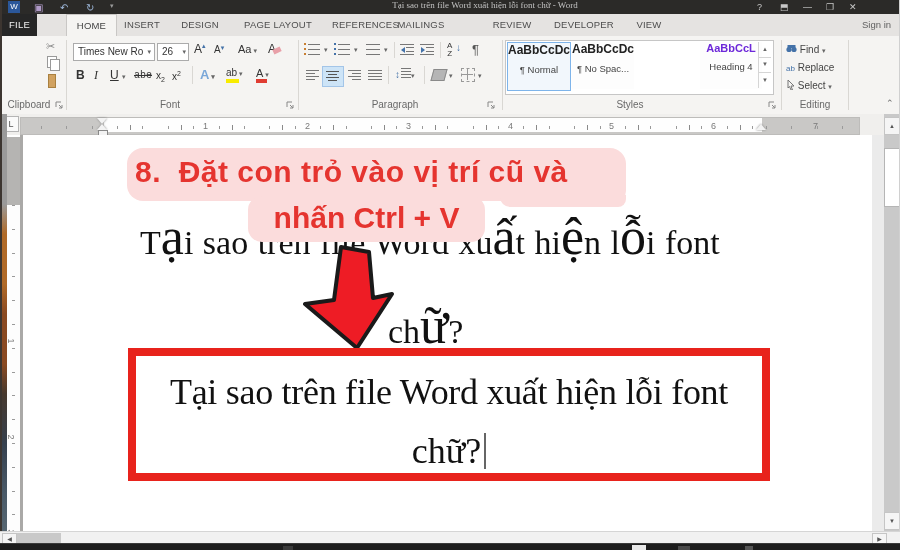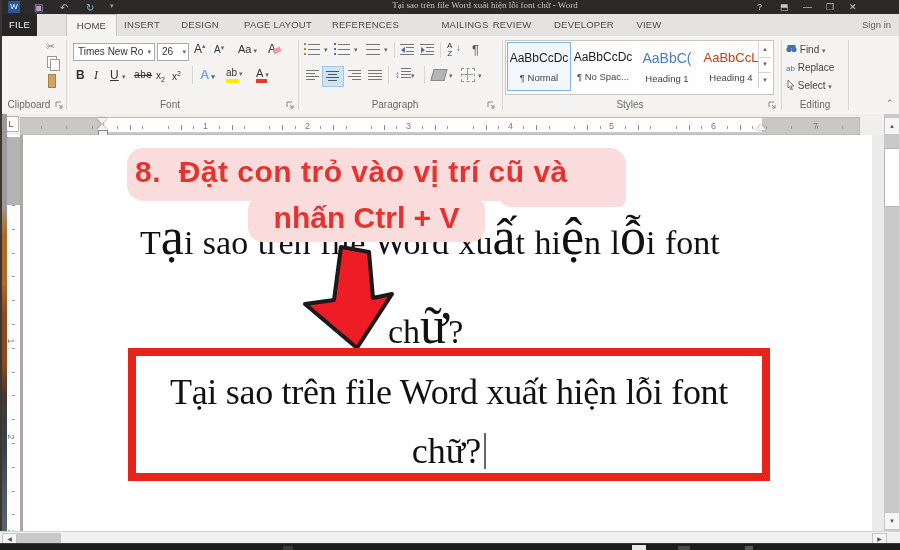--- a/index.html
+++ b/index.html
@@ -9,21 +9,21 @@
   .tab{position:absolute;top:0;height:22px;line-height:22px;font-size:9.5px;color:#4d4d4d;text-align:center;letter-spacing:.2px;}
   .gl{position:absolute;top:63px;font-size:10px;color:#696969;text-align:center;}
   .launcher{position:absolute;top:65px;width:9px;height:9px;}
   .launcher svg{display:block}
   .divider{position:absolute;top:4px;width:1px;height:70px;background:#d9d7d3;}
   .btn-label{font-size:10px;color:#444;}
   .dd{font-size:7px;color:#666;}
   .lines4{width:14px;height:11px;}
   .combo{position:absolute;background:#fff;border:1px solid #ababab;font-size:10px;color:#333;}
   .stylecard{position:absolute;top:41px;width:62px;height:50px;background:#fdfdfd;}
-  .stylecard .sample{display:block;text-align:center;font-size:12px;margin-top:8px;color:#222;white-space:nowrap;overflow:hidden;}
+  .stylecard .sample{display:block;text-align:center;font-size:12px;color:#222;white-space:nowrap;overflow:hidden;font-weight:bold;}
   .stylecard .name{display:block;text-align:center;font-size:9.5px;margin-top:7px;color:#444;white-space:nowrap;overflow:hidden;}
   .ticks-q{position:absolute;top:8px;height:3px;background:repeating-linear-gradient(90deg,#9a9a9a 0 1px,transparent 1px 25.4px);}
   .ticks-h{position:absolute;top:7px;height:5px;background:repeating-linear-gradient(90deg,#8a8a8a 0 1px,transparent 1px 50.8px);}
   .rnum{position:absolute;top:3px;font-size:9px;color:#7a7a7a;}
   .vnum{position:absolute;left:1px;font-size:9px;color:#7a7a7a;transform:rotate(90deg);}
   .serif{font-family:"Liberation Serif",serif;}
   .bigg{font-size:52px;}
   .ed-item{position:absolute;left:786px;font-size:10px;color:#444;}
 </style>
 </head>
@@ -45,21 +45,21 @@
     <div class="tb-icon" style="left:849px;color:#c8c8c8;font-size:9px;">✕</div>
   </div>
 
   <div class="abs" style="left:0;top:14px;width:900px;height:22px;background:#e5e3e1;">
     <div class="tab" style="left:2px;width:35px;background:#262626;color:#f0f0f0;">FILE</div>
     <div class="tab" style="left:66px;width:49px;background:#f5f4f2;border:1px solid #c9c7c5;border-bottom:none;height:21px;color:#444;">HOME</div>
     <div class="tab" style="left:120px;width:44px;">INSERT</div>
     <div class="tab" style="left:178px;width:44px;">DESIGN</div>
     <div class="tab" style="left:240px;width:76px;">PAGE LAYOUT</div>
     <div class="tab" style="left:332px;width:66px;">REFERENCES</div>
-    <div class="tab" style="left:436px;width:58px;">MAILINGS</div>
+    <div class="tab" style="left:392px;width:58px;">MAILINGS</div>
     <div class="tab" style="left:488px;width:48px;text-align:center;">REVIEW</div>
     <div class="tab" style="left:550px;width:68px;">DEVELOPER</div>
     <div class="tab" style="left:630px;width:38px;">VIEW</div>
     <div class="abs" style="left:862px;top:5px;font-size:9.5px;color:#5f5f5f;">Sign in</div>
   </div>
 
   <div class="abs" style="left:0;top:36px;width:900px;height:78px;background:#f5f4f2;border-bottom:1px solid #cfcdc9;">
 
     <div class="abs" style="left:46px;top:4px;font-size:11px;color:#8a8a8a;">✂</div>
     <div class="abs" style="left:47px;top:20px;width:8px;height:10px;border:1px solid #999;background:#fff;">
@@ -148,26 +148,22 @@
 
     <div class="abs" style="left:505px;top:4px;width:267px;height:53px;background:#fff;border:1px solid #c6c6c6;"></div>
     <div class="stylecard" style="left:507px;border:1px solid #7eb4ea;background:#f2f7fc;top:6px;height:47px;">
       <span class="sample">AaBbCcDc</span>
       <span class="name">¶ Normal</span>
     </div>
     <div class="stylecard" style="left:572px;top:6px;height:47px;">
       <span class="sample">AaBbCcDc</span>
       <span class="name">¶ No Spac...</span>
     </div>
-    <div class="stylecard" style="left:636px;top:6px;height:47px;">
-      <span class="sample" style="color:#4a7dbb;font-size:14px;">AaBbC(</span>
-      <span class="name">Heading 1</span>
-    </div>
     <div class="stylecard" style="left:700px;top:6px;height:47px;">
-      <span class="sample" style="color:#c2410c;font-size:13px;">AaBbCcL</span>
+      <span class="sample" style="color:#6d28d9;font-size:11px;">AaBbCcL</span>
       <span class="name">Heading 4</span>
     </div>
     <div class="abs" style="left:758px;top:6px;width:12px;height:15px;border-left:1px solid #d5d5d5;border-bottom:1px solid #d5d5d5;font-size:6px;color:#666;text-align:center;line-height:15px;">▲</div>
     <div class="abs" style="left:758px;top:21px;width:12px;height:15px;border-left:1px solid #d5d5d5;border-bottom:1px solid #d5d5d5;font-size:6px;color:#666;text-align:center;line-height:15px;">▼</div>
     <div class="abs" style="left:758px;top:36px;width:12px;height:16px;border-left:1px solid #d5d5d5;font-size:6px;color:#666;text-align:center;line-height:16px;">▼</div>
 
     <div class="divider" style="left:781px;"></div>
 
     <div class="ed-item" style="top:8px;">
       <svg width="11" height="9" style="vertical-align:-1px;">

